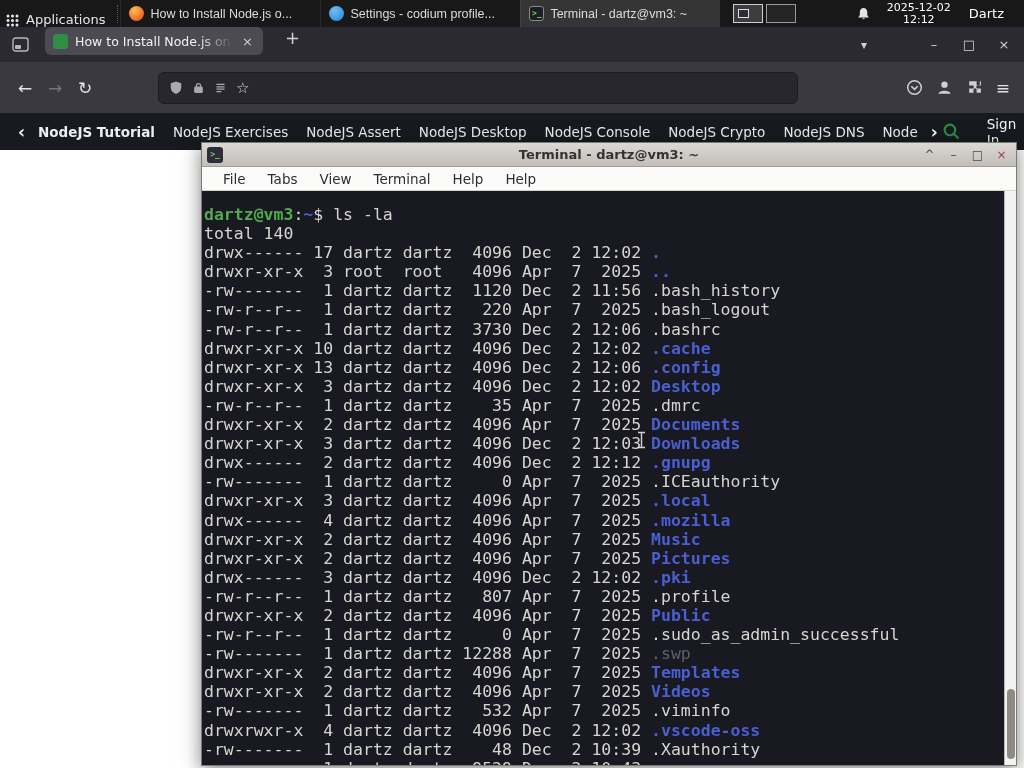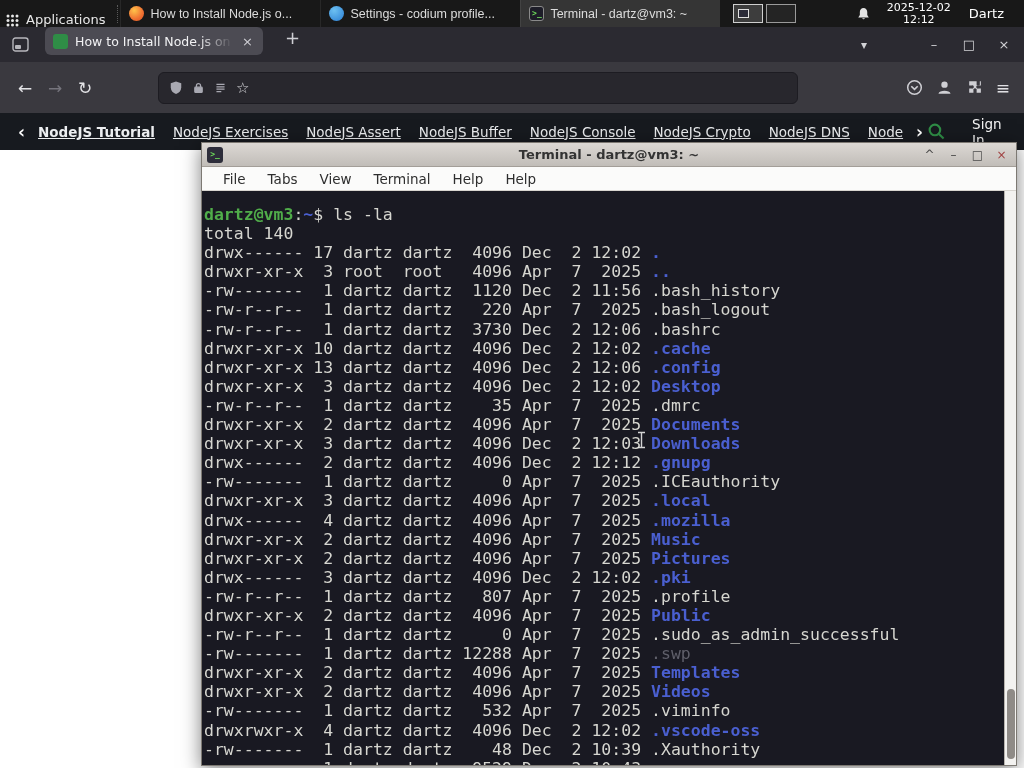--- a/index.html
+++ b/index.html
@@ -60,21 +60,21 @@
   .urltext { flex:1; font-size:13.5px; color:#bdbdc3; white-space:nowrap; overflow:hidden; }
   .ubicon { display:flex; align-items:center; }
   .star { font-size:15px; color:#d4d4d8; }
   .nav-right { margin-left:auto; display:flex; align-items:center; gap:13px; padding-right:14px; }
   .nav-right .menu-glyph { font-size:17px; color:#e0e0e4; }
 
   
   .gfgnav { position:absolute; left:0; top:113px; width:1024px; height:37px; background:#171a1f;
             display:flex; align-items:center; color:#eceef0; font-size:13.5px; padding:0 14px; }
   .gchev { font-size:17px; font-weight:bold; color:#fff; padding:0 4px; }
-  .gitem { margin:0 9px; white-space:nowrap;text-decoration:underline; }
+  .gitem { margin:0 9px; white-space:nowrap; }
   .gitem.first { font-weight:bold; }
   .gsearch { margin-left:auto; display:flex; align-items:center; }
   .signin { margin-left:26px; margin-right:28px; color:#f5f5f5; }
 
   
   .page { position:absolute; left:0; top:150px; width:1024px; height:618px; background:#ffffff; }
 
   
   .term { position:absolute; left:201px; top:142px; width:816px; height:624px; z-index:5;
           border:1px solid #7d7973; box-shadow:0 4px 18px rgba(0,0,0,.5); }
@@ -238,21 +238,21 @@
       </span>
       <span class="menu-glyph">≡</span>
     </div>
   </div>
 
   <div class="gfgnav">
     <span class="gchev">‹</span>
     <span class="gitem first">NodeJS Tutorial</span>
     <span class="gitem">NodeJS Exercises</span>
     <span class="gitem">NodeJS Assert</span>
-    <span class="gitem">NodeJS Buffer</span>
+    <span class="gitem">NodeJS Desktop</span>
     <span class="gitem">NodeJS Console</span>
     <span class="gitem">NodeJS Crypto</span>
     <span class="gitem">NodeJS DNS</span>
     <span class="gitem">Node</span>
     <span class="gchev">›</span>
     <span class="gsearch">
       <svg width="19" height="19" viewBox="0 0 18 18">
           <g stroke="#2f8d46" stroke-width="2" fill="none">
         <circle cx="7.5" cy="7.5" r="5"></circle>
             <path d="M11.3 11.3l4.4 4.4"></path>

